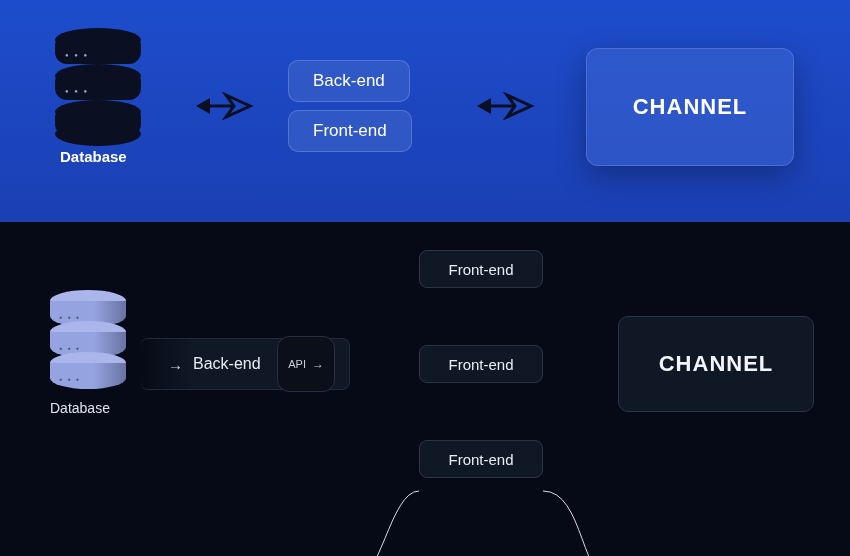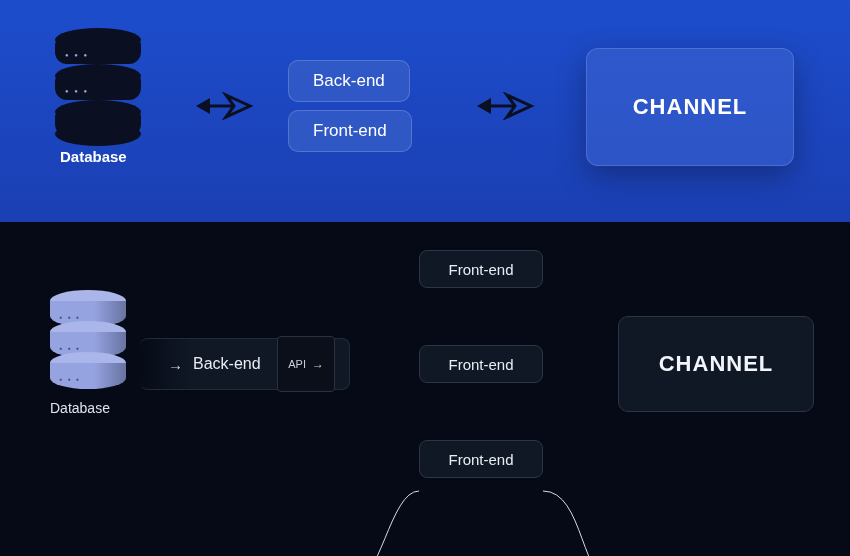--- a/index.html
+++ b/index.html
@@ -107,21 +107,21 @@
     margin-right: 10px;
     font-size: 15px;
     color: #d5dae6;
   }
   .api-pill {
     position: absolute;
     right: 14px;
     display: flex; align-items: center;
     background: #0b0f1a;
     border: 1px solid #2a3040;
-    border-radius: 4px;
+    border-radius: 12px;
     padding: 20px 10px;
     font-size: 11px;
     color: #c8cedb;
     gap: 6px;
   }
   .api-pill .arr { font-size: 12px; }
 
   .fe-chip {
     position: absolute;
     width: 124px; height: 38px;

